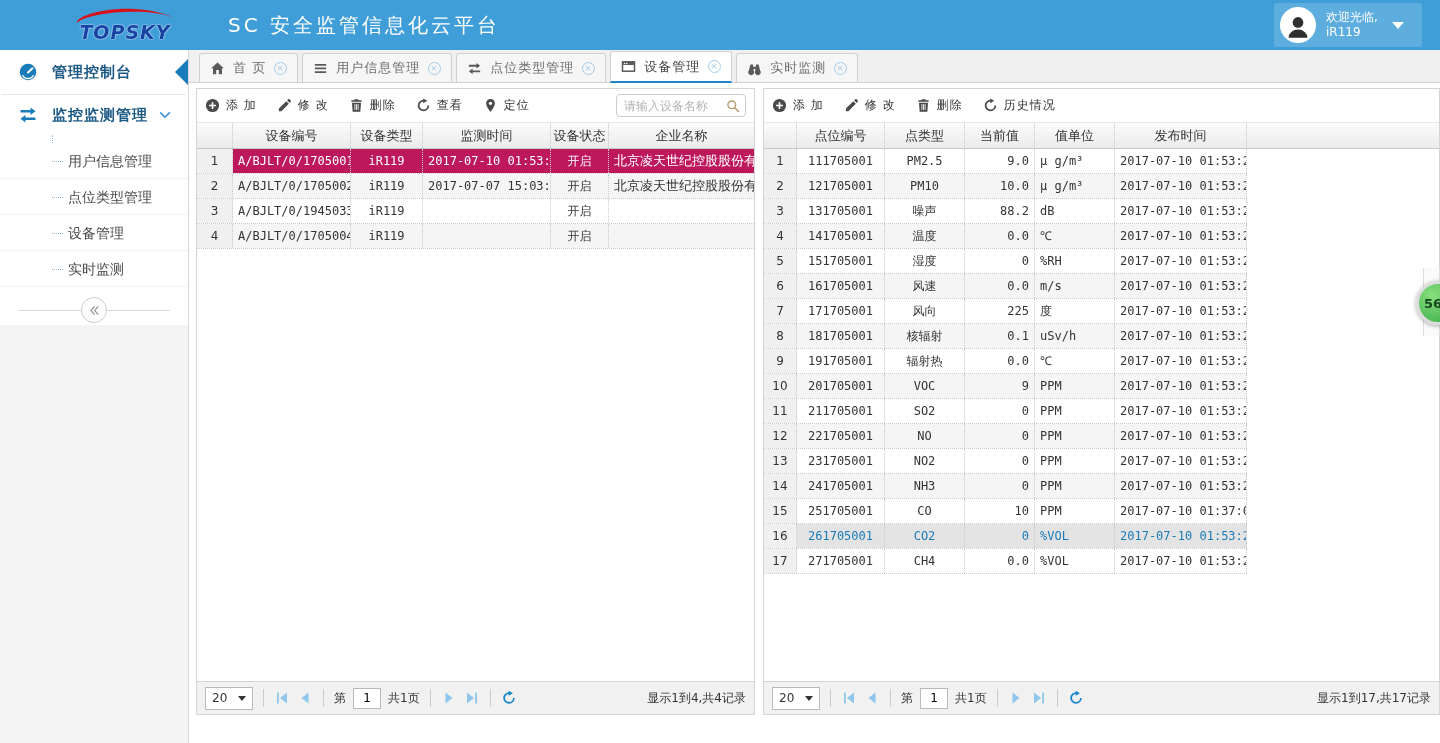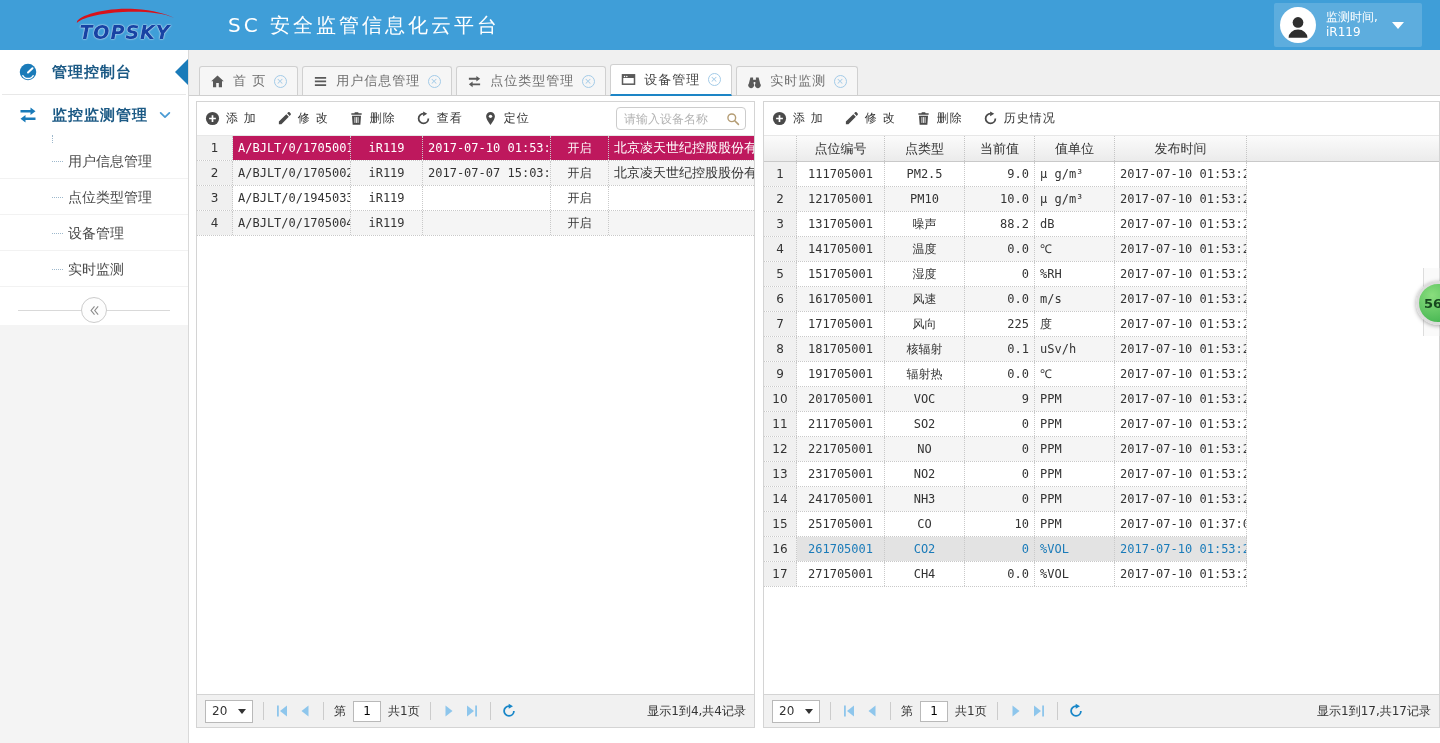--- a/index.html
+++ b/index.html
@@ -41,21 +41,21 @@
   .collapse-bar .line { position:absolute; left:18px; right:18px; top:50%; border-top:1px solid #d9d9d9; }
   .collapse-btn { position:absolute; left:50%; top:50%; transform:translate(-50%,-50%); width:26px; height:26px;
                   border-radius:50%; border:1px solid #ccc; background:#fdfdfd; color:#8a8a8a;
                   display:flex; align-items:center; justify-content:center; cursor:pointer; }
   .collapse-btn .icon { width:13px; height:13px; }
   .sidebar-fill { flex:1; background:#f4f4f4; }
 
   .content { flex:1; display:flex; flex-direction:column; background:#fff; }
 
   
-  .tabbar { height:46px; background:#f0f0f0; border-bottom:1px solid #cfcfcf; display:flex; align-items:flex-end; padding-left:6px; }
+  .tabbar { height:33px; background:#f0f0f0; border-bottom:1px solid #cfcfcf; display:flex; align-items:flex-end; padding-left:6px; }
   .tab { display:inline-flex; align-items:center; height:29px; margin-left:4px; padding:0 10px; background:#f6f6f6;
          border:1px solid #d0d0d0; border-bottom:none; border-radius:3px 3px 0 0; font-size:13px; color:#6e6e6e;
          gap:8px; cursor:pointer; letter-spacing:1px; }
   .tab .icon { width:15px; height:15px; color:#5a5a5a; }
   .tab.active { background:#fff; color:#444; height:32px; border-bottom:2px solid #1d85c6; margin-bottom:-1px; }
   .tab-close { width:13px; height:13px; border-radius:50%; border:1px solid #a3cbe8; color:#a3cbe8; font-size:9px;
                line-height:10px; text-align:center; cursor:pointer; font-family:"DejaVu Sans",sans-serif; }
 
   
   .panels { display:flex; gap:8px; padding:5px 0 0 7px; height:632px; background:#fff; }
@@ -132,21 +132,21 @@
     <h1 class="title">SC 安全监管信息化云平台</h1>
     <div class="userbox">
       <span class="avatar">
         <span class="icon">
             <svg viewBox="0 0 16 16">
               <circle cx="8" cy="5.2" r="3.3" fill="currentColor"></circle>
               <path fill="currentColor" d="M2.2 14.6a5.8 5 0 0 1 11.6 0z"></path>
             </svg>
           </span>
       </span>
-      <span class="usertext"><span>监测时间,</span>
+      <span class="usertext"><span>欢迎光临,</span>
 <span>iR119</span></span>
       <span class="caret"></span>
     </div>
   </header>
 
   <div class="main">
     <aside class="sidebar">
       <div class="side-section sec1">
         <span class="icon">
             <svg viewBox="0 0 16 16">
@@ -298,20 +298,28 @@
               <input placeholder="请输入设备名称" style="">
               <span class="icon">
                   <svg viewBox="0 0 16 16">
                     <circle cx="6.6" cy="6.6" r="4.4" fill="none" stroke="currentColor" stroke-width="1.6"></circle>
                     <path d="M10 10l4.2 4.2" stroke="currentColor" stroke-width="1.8" stroke-linecap="round"></path>
                   </svg>
                 </span>
             </div>
           </div>
           <div class="grid" id="device-grid">
+              <div class="ghead">
+                <span class="hcell" style="width: 36px;"></span>
+                <span class="hcell" style="width: 118px;">设备编号</span>
+                <span class="hcell" style="width: 72px;">设备类型</span>
+                <span class="hcell" style="width: 128px;">监测时间</span>
+                <span class="hcell" style="width: 58px;">设备状态</span>
+                <span class="hcell hfill">企业名称</span>
+              </div>
               <div class="grow selected">
                 <span class="gcell rownum" style="width: 36px;">1</span>
                 <span class="gcell" style="width: 118px;">A/BJLT/0/1705001</span>
                 <span class="gcell" style="width: 72px;">iR119</span>
                 <span class="gcell" style="width: 128px;">2017-07-10 01:53:22</span>
                 <span class="gcell" style="width: 58px;">开启</span>
                 <span class="gcell flexcell al">北京凌天世纪控股股份有限</span>
               </div>
               <div class="grow alt">
                 <span class="gcell rownum" style="width: 36px;">2</span>

